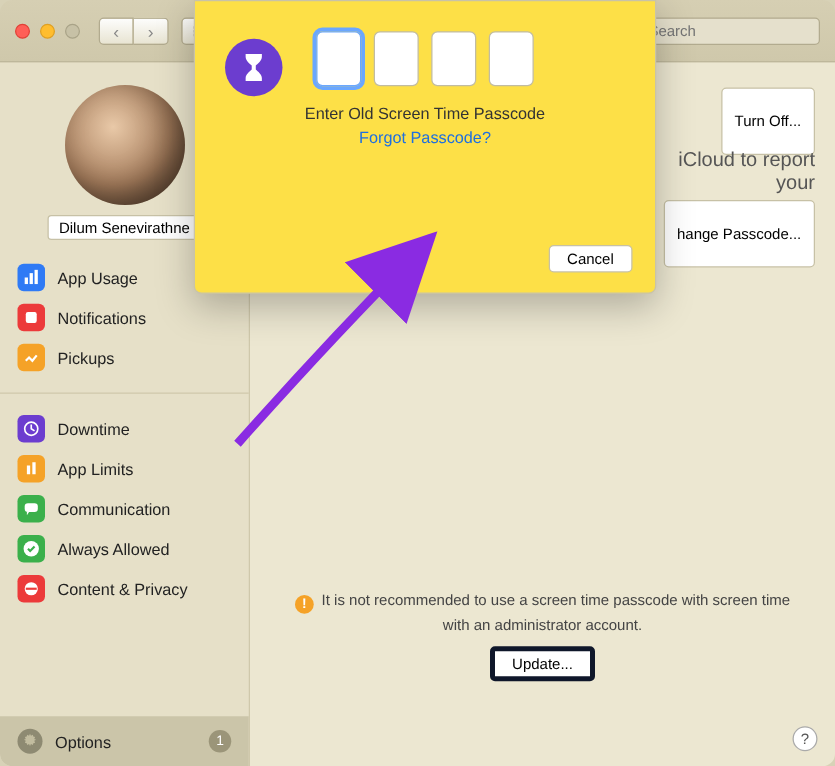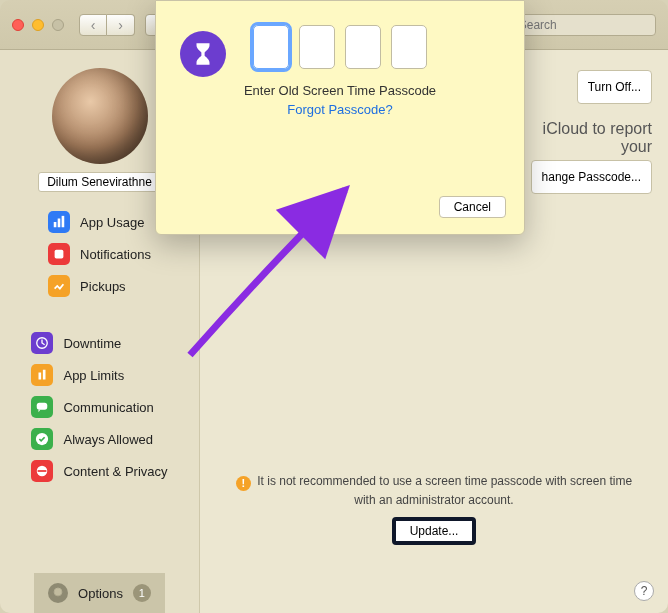--- a/index.html
+++ b/index.html
@@ -17,21 +17,21 @@
   .navbtns button:last-child { border-radius: 0 4px 4px 0; border-left: none; }
   .gridbtn { width: 30px; height: 22px; margin-left: 10px; background: linear-gradient(#fdfdfc,#e8e4d2); border: 1px solid #b2ab8f; border-radius: 4px; display: flex; align-items: center; justify-content: center; }
   .gridbtn .gicon { display: grid; grid-template-columns: repeat(4,2px); grid-template-rows: repeat(3,2px); gap: 1px; }
   .gridbtn .gicon span { background: #777; }
   .title { position: absolute; left: 50%; transform: translateX(-50%); color: #555; font-size: 13px; }
   .search { margin-left: auto; width: 160px; height: 22px; background: #e5e0cc; border: 1px solid #b2ab8f; border-radius: 4px; display: flex; align-items: center; padding: 0 6px; gap: 5px; color: #888; font-size: 12px; }
   .search svg { width: 12px; height: 12px; fill: #888; }
   .search input { border: none; background: transparent; outline: none; font-size: 12px; color: #333; width: 100%; }
 
   .body { display: flex; height: calc(100% - 50px); }
-  .sidebar { width: 200px; background: #e6e0c8; display: flex; flex-direction: column; border-right: 1px solid #cfc8ab; align-items: center; }
+  .sidebar { width: 200px; background: #e6e0c8; display: flex; flex-direction: column; border-right: 1px solid #cfc8ab; }
   .avatarwrap { text-align: center; padding: 18px 0 8px; }
   .avatar { width: 96px; height: 96px; border-radius: 50%; background: radial-gradient(circle at 40% 35%, #e9c9a8, #a77e5d 55%, #4a3626); margin: 0 auto; box-shadow: inset -10px -10px 25px rgba(0,0,0,0.35); }
   .username { display: inline-block; background: #fff; border: 1px solid #c7c1a6; border-radius: 3px; padding: 2px 8px; font-size: 12px; margin-top: 8px; }
 
   .sec { padding: 6px 0; }
   .hr { border-top: 1px solid #cfc8ab; margin: 6px 0; }
   .item { display: flex; align-items: center; gap: 10px; padding: 5px 14px; font-size: 13px; color: #222; cursor: default; }
   .item.active { background: #cbc5a9; }
   .icon { width: 22px; height: 22px; border-radius: 5px; display: flex; align-items: center; justify-content: center; }
   .icon svg { width: 14px; height: 14px; fill: #fff; }
@@ -39,33 +39,33 @@
   .ic-red { background: #ec3a3a; }
   .ic-orange { background: #f5a227; }
   .ic-purple { background: #6c3dcf; }
   .ic-green { background: #3bb04b; }
 
   .badge { margin-left: auto; background: #9b9579; color: #fff; font-size: 11px; border-radius: 9px; min-width: 18px; height: 18px; display: flex; align-items: center; justify-content: center; padding: 0 5px; }
   .opt { margin-top: auto; display: flex; align-items: center; padding: 10px 14px; background: #c2bc9f; font-size: 13px; }
   .opt .gear { width: 20px; height: 20px; border-radius: 50%; background: #8e8a72; display: flex; align-items: center; justify-content: center; }
 
   .main { flex: 1; position: relative; background: #ece7d1; padding: 16px; }
-  .turnoff, .chpass { position: absolute; right: 16px; background: #fff; border: 1px solid #c7c1a6; border-radius: 4px; font-size: 12px; padding: 9px 10px; cursor: default; }
+  .turnoff, .chpass { position: absolute; right: 16px; background: #fff; border: 1px solid #c7c1a6; border-radius: 4px; font-size: 12px; padding: 19px 10px; cursor: default; }
   .turnoff { top: 20px; }
   .chpass { top: 110px; }
   .desc1 { position: absolute; right: 16px; top: 70px; font-size: 16px; color: #555; text-align: right; width: 140px; }
   .desc2 { position: absolute; right: 16px; top: 142px; font-size: 12px; color: #555; text-align: right; width: 140px; }
 
   .warn { position: absolute; left: 50%; transform: translateX(-50%); bottom: 68px; width: 400px; text-align: center; font-size: 12px; color: #444; line-height: 1.5; }
   .warn .wicon { display: inline-flex; width: 15px; height: 15px; background: #f5a227; border-radius: 50%; color: #fff; font-size: 11px; align-items: center; justify-content: center; vertical-align: -2px; margin-right: 3px; font-weight: bold; }
   .update { display: block; margin: 8px auto 0; background: #fff; border: 4px solid #0f172a; border-radius: 4px; font-size: 12px; padding: 3px 14px; }
 
   .help { position: absolute; right: 14px; bottom: 12px; width: 20px; height: 20px; border: 1px solid #aaa; border-radius: 50%; background: #fff; font-size: 12px; color: #555; display: flex; align-items: center; justify-content: center; }
 
-  .sheet { position: absolute; top: 0; left: 155px; width: 370px; height: 235px; background: #fef9c3; border: 1px solid #c9c3a7; border-bottom-left-radius: 6px; border-bottom-right-radius: 6px; box-shadow: 0 10px 30px rgba(0,0,0,0.25); z-index: 50; }
+  .sheet { position: absolute; top: 0; left: 155px; width: 370px; height: 235px; background: #fde047; border: 1px solid #c9c3a7; border-bottom-left-radius: 6px; border-bottom-right-radius: 6px; box-shadow: 0 10px 30px rgba(0,0,0,0.25); z-index: 50; }
   .sheet .inner { padding: 16px; text-align: center; }
   .sheet .hour { width: 46px; height: 46px; background: #6c3dcf; border-radius: 50%; display: flex; align-items: center; justify-content: center; position: absolute; left: 24px; top: 30px; }
   .sheet .hour svg { width: 26px; height: 26px; fill: #fff; }
   .boxes { display: flex; gap: 10px; justify-content: center; margin-top: 8px; }
   .pin { width: 36px; height: 44px; background: #fff; border: 1px solid #c1bca2; border-radius: 5px; }
   .pin.sel { outline: 3px solid #6aa7ff; border-color: #6aa7ff; }
   .prompt { font-size: 13px; margin-top: 14px; color: #333; }
   .forgot { display: block; color: #1e6fe0; font-size: 13px; margin-top: 4px; cursor: pointer; }
   .cancel { position: absolute; right: 18px; bottom: 16px; background: #fff; border: 1px solid #c7c1a6; border-radius: 4px; font-size: 12px; padding: 3px 14px; }
 

